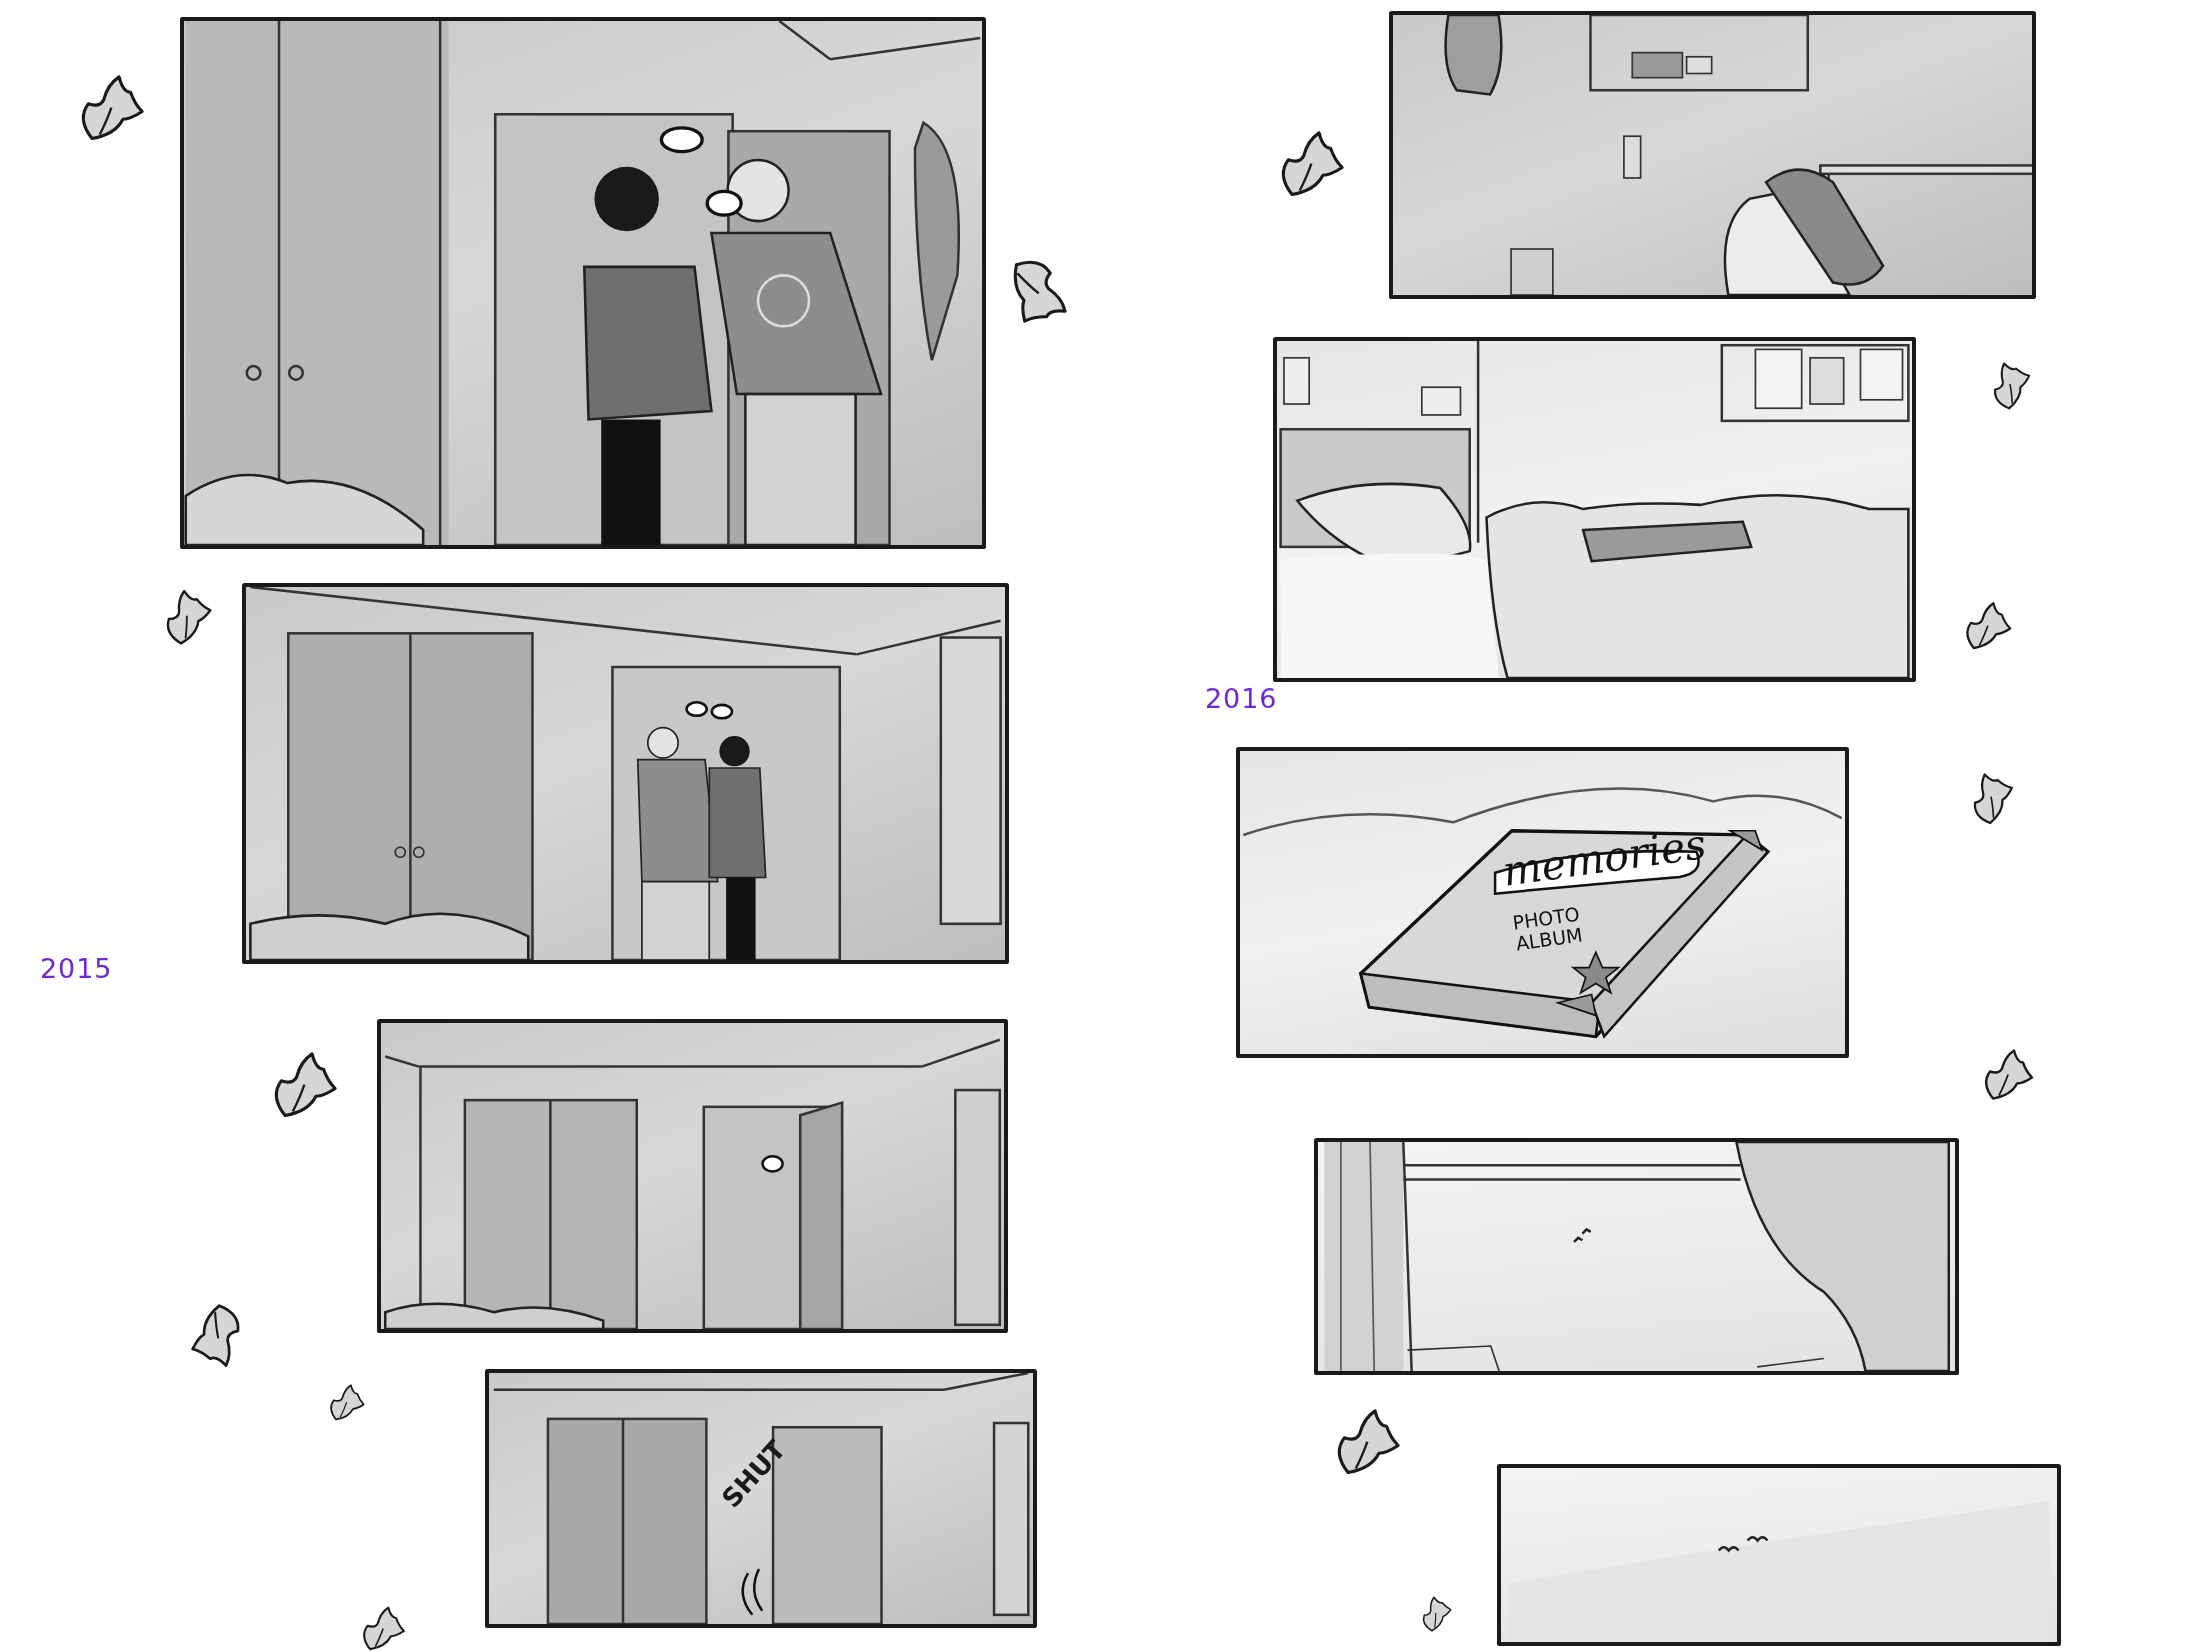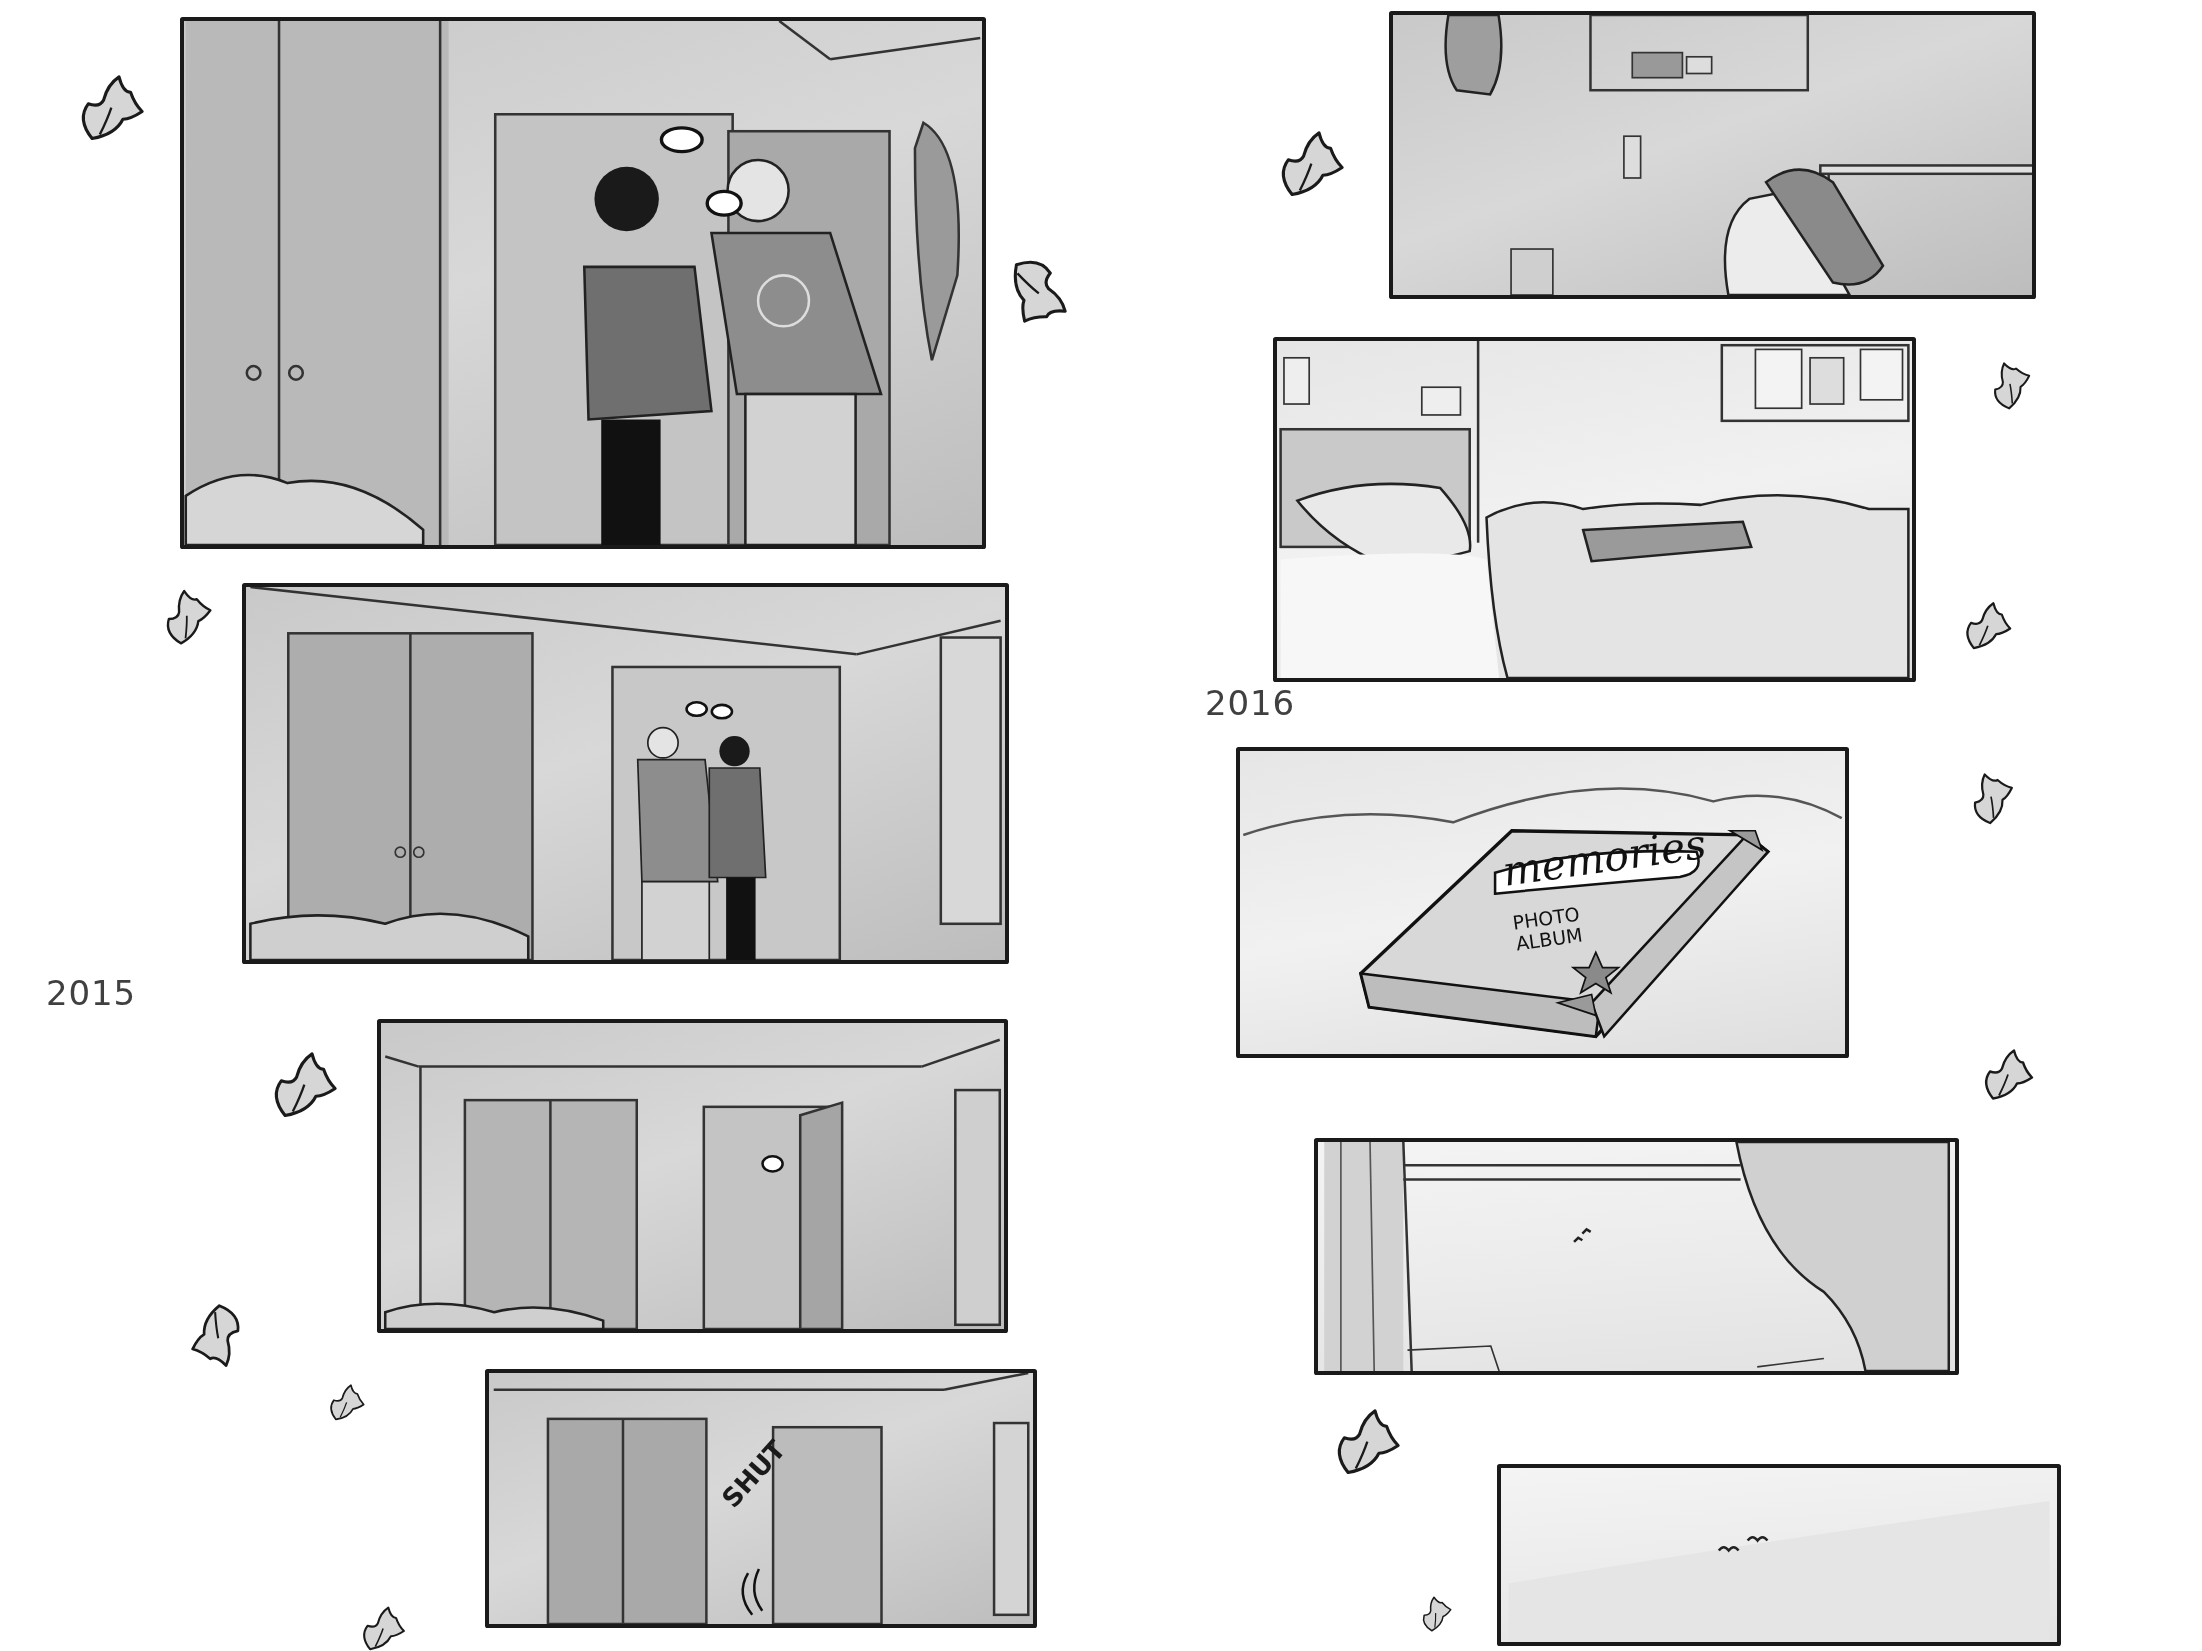--- a/index.html
+++ b/index.html
@@ -2,31 +2,31 @@
 <html style="font-size:13.8px"><head>
 <meta charset="utf-8">
 <style>
   html,body{margin:0;padding:0;}
   body{width:2203px;height:1652px;background:#ffffff;position:relative;overflow:hidden;font-family:"DejaVu Sans",sans-serif;}
   .panel{position:absolute;border:4.3px solid #1a1a1a;border-radius:2.6px;box-sizing:border-box;overflow:hidden;
     background:linear-gradient(160deg,#c9c9c9 0%,#d8d8d8 45%,#bdbdbd 100%);}
   .panel svg{position:absolute;left:0;top:0;width:100%;height:100%;}
   .light{background:linear-gradient(170deg,#e6e6e6 0%,#f1f1f1 50%,#dedede 100%);}
   .sky{background:linear-gradient(175deg,#f4f4f4 0%,#ebebeb 55%,#e2e2e2 100%);}
-  .year{position:absolute;font-family:"DejaVu Sans",sans-serif;font-size:34px;color:#404040;letter-spacing:0.9px;}
+  .year{position:absolute;font-family:"DejaVu Sans",sans-serif;font-size:27px;color:#6d28d9;letter-spacing:0.9px;}
   .leaf{position:absolute;width:77px;height:77px;}
   .leaf svg{width:100%;height:100%;}
   .sfx{position:absolute;font-family:"DejaVu Sans",sans-serif;font-size:26px;color:#1a1a1a;transform:rotate(-48deg);font-weight:bold;}
   .album-title{position:absolute;font-family:"DejaVu Serif",serif;font-style:italic;font-size:41px;color:#111;transform:rotate(-8deg);}
   .album-sub{position:absolute;font-family:"DejaVu Sans",sans-serif;font-size:19px;color:#111;line-height:20.6px;transform:rotate(-8deg);text-align:center;}
 </style>
 </head>
 <body>
 
-<div class="year" style="left:46px;top:953px;margin-top:20px;">2015</div>
+<div class="year" style="left:40px;top:953px;">2015</div>
 <div class="year" style="left:1205px;top:683px;">2016</div>
 
 <div class="panel" style="left:180px;top:17px;width:806px;height:532px;">
   <svg viewBox="0 0 937 618">
     <rect x="0" y="0" width="310" height="618" fill="#b9b9b9"></rect>
     <line x1="110" y1="0" x2="110" y2="618" stroke="#333" stroke-width="3"></line>
     <line x1="300" y1="0" x2="300" y2="618" stroke="#333" stroke-width="3"></line>
     <circle cx="80" cy="415" r="8" fill="none" stroke="#333" stroke-width="3"></circle>
     <circle cx="130" cy="415" r="8" fill="none" stroke="#333" stroke-width="3"></circle>
     <rect x="365" y="110" width="280" height="508" fill="#c4c4c4" stroke="#333" stroke-width="3"></rect>

